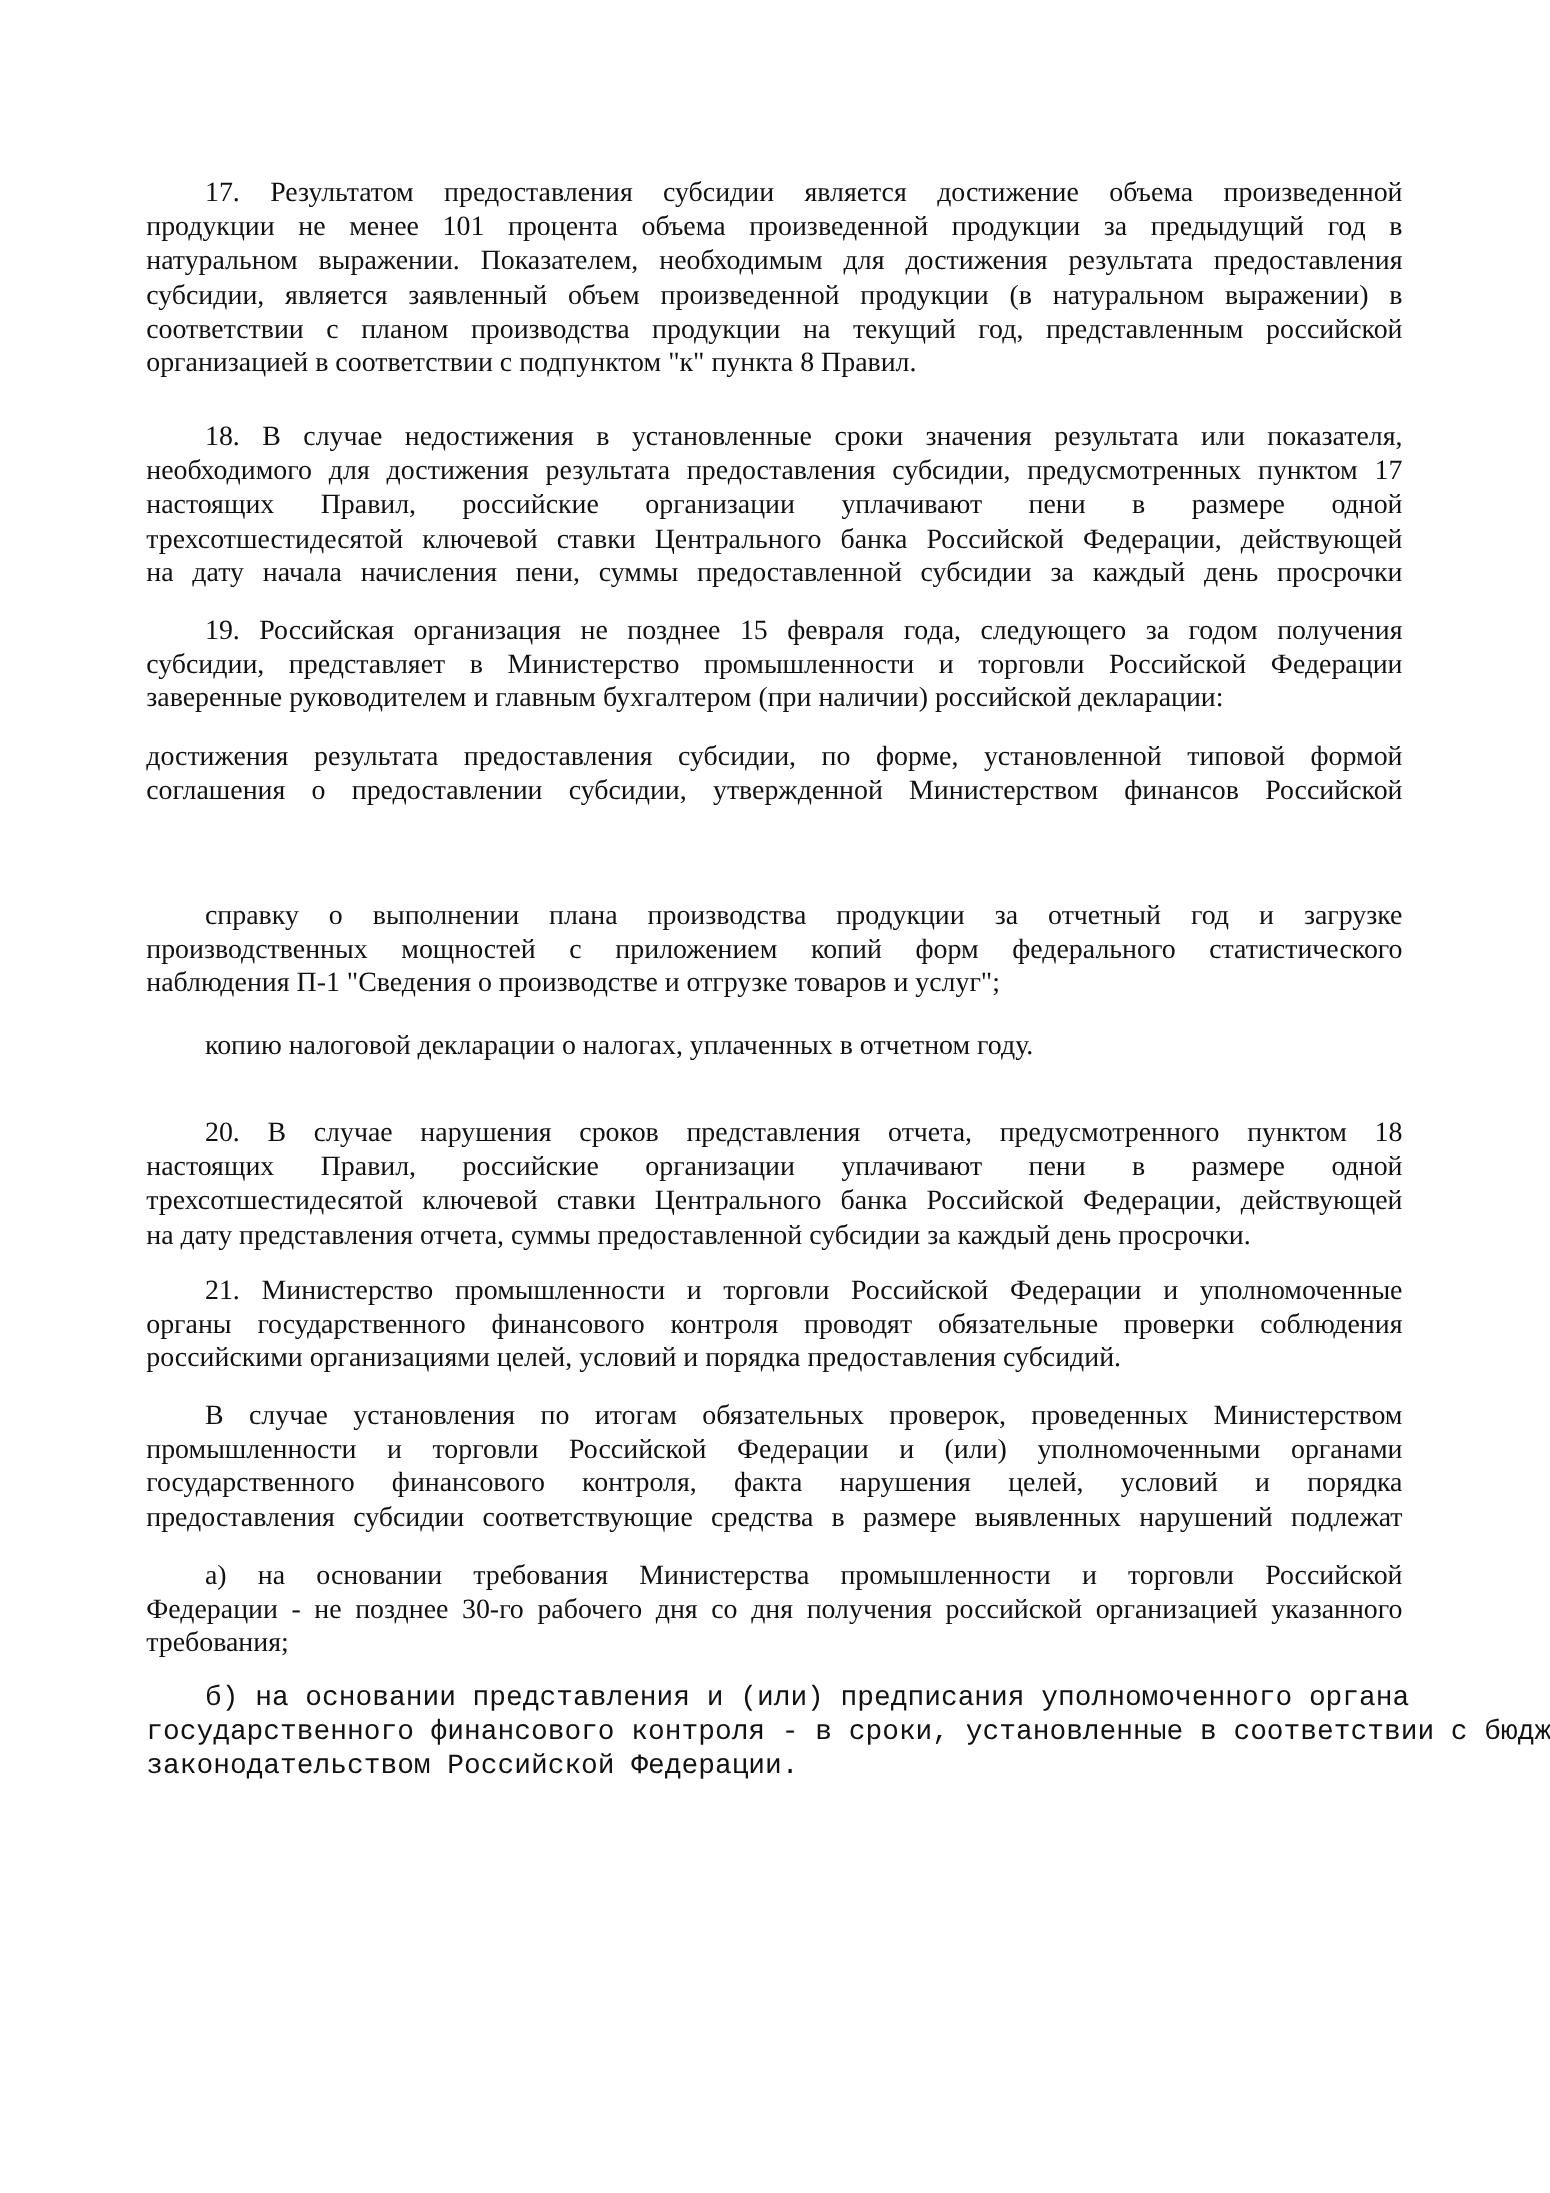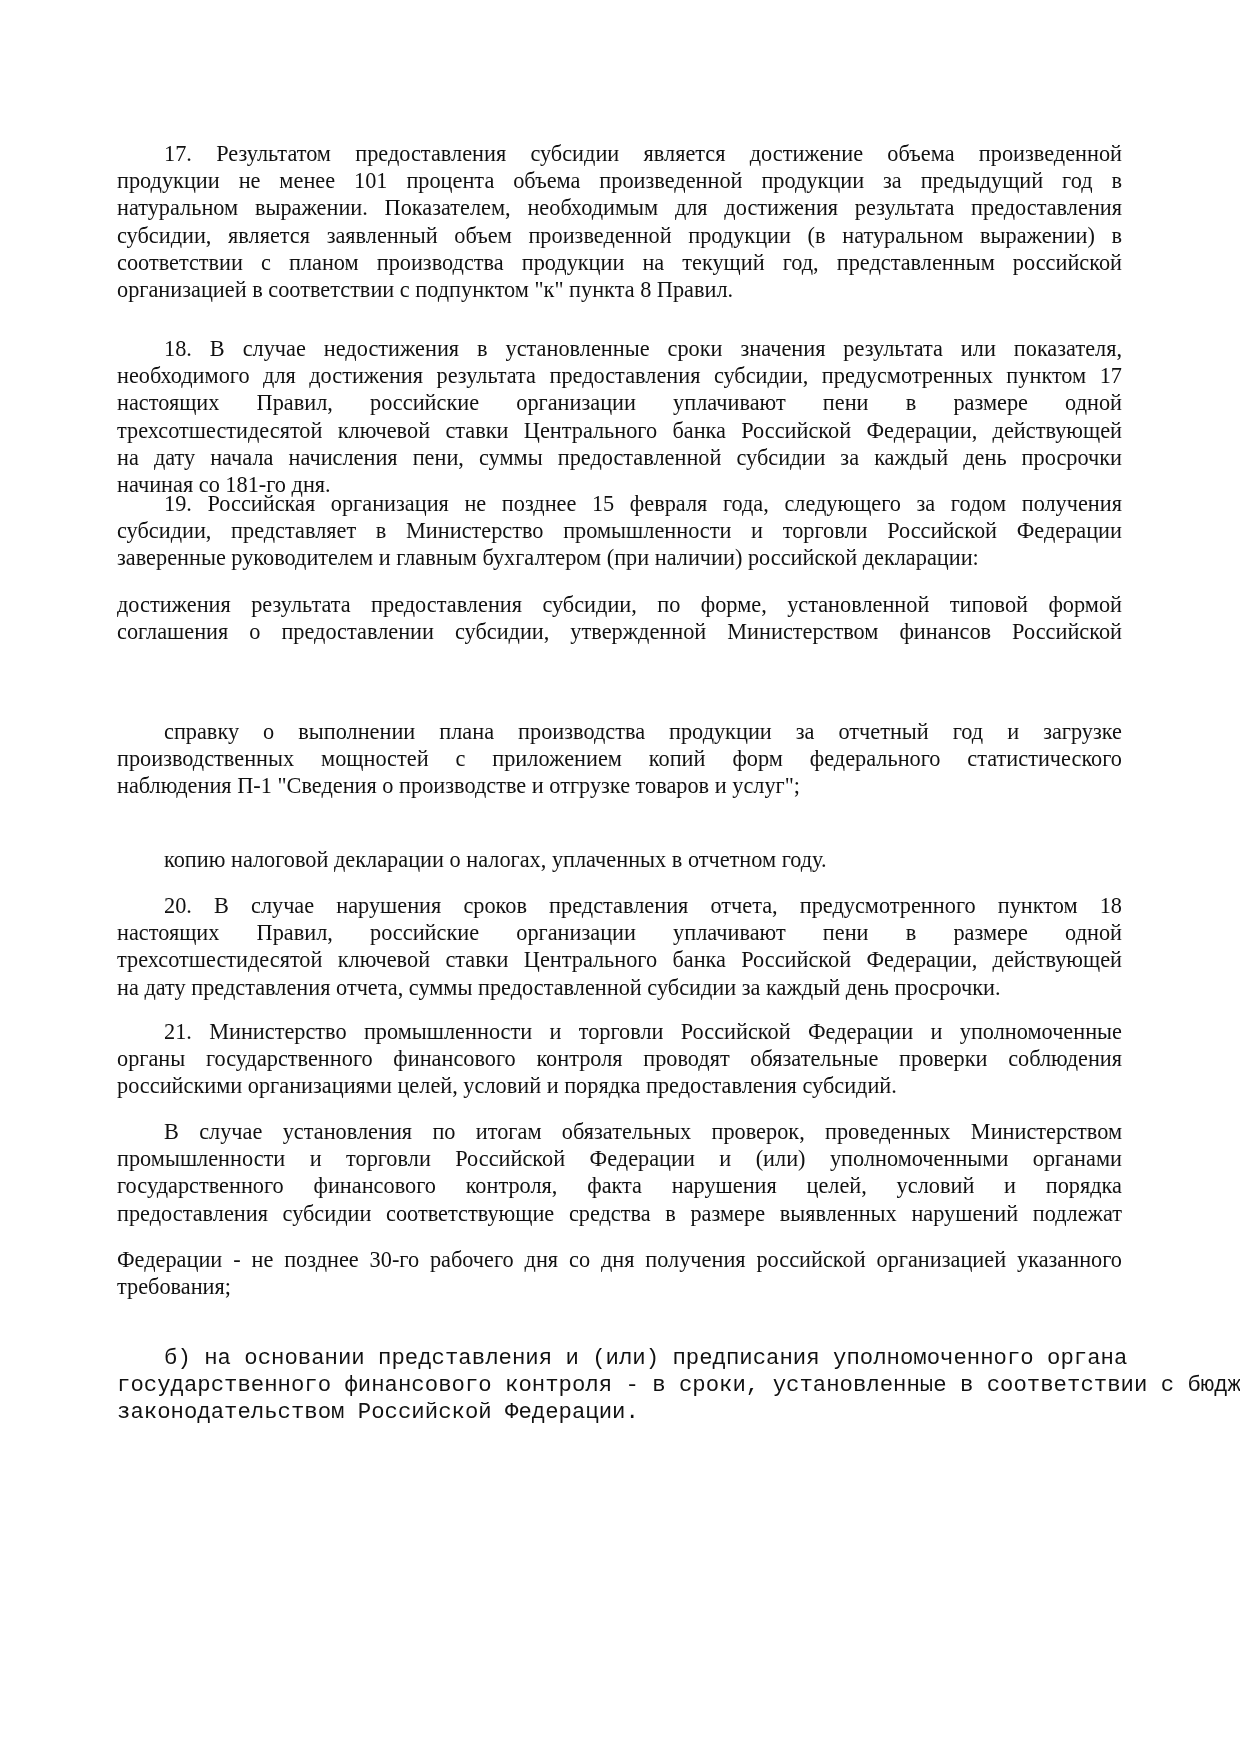--- a/index.html
+++ b/index.html
@@ -25,57 +25,57 @@
       <span class="line">субсидии, является заявленный объем произведенной продукции (в натуральном выражении) в</span>
       <span class="line">соответствии с планом производства продукции на текущий год, представленным российской</span>
       <span class="line last">организацией в соответствии с подпунктом "к" пункта 8 Правил.</span>
     </div>
     <div class="para" style="top: 195px;">
       <span class="line ind">18. В случае недостижения в установленные сроки значения результата или показателя,</span>
       <span class="line">необходимого для достижения результата предоставления субсидии, предусмотренных пунктом 17</span>
       <span class="line">настоящих Правил, российские организации уплачивают пени в размере одной</span>
       <span class="line">трехсотшестидесятой ключевой ставки Центрального банка Российской Федерации, действующей</span>
       <span class="line">на дату начала начисления пени, суммы предоставленной субсидии за каждый день просрочки</span>
-      <span class="line last">начиная со 181-го дня.</span>
     </div>
     <div class="para" style="top: 350px;">
       <span class="line ind">19. Российская организация не позднее 15 февраля года, следующего за годом получения</span>
       <span class="line">субсидии, представляет в Министерство промышленности и торговли Российской Федерации</span>
       <span class="line last">заверенные руководителем и главным бухгалтером (при наличии) российской декларации:</span>
     </div>
     <div class="para" style="top: 451px;">
       <span class="line">достижения результата предоставления субсидии, по форме, установленной типовой формой</span>
       <span class="line">соглашения о предоставлении субсидии, утвержденной Министерством финансов Российской</span>
     </div>
     <div class="para" style="top: 578px;">
       <span class="line ind">справку о выполнении плана производства продукции за отчетный год и загрузке</span>
       <span class="line">производственных мощностей с приложением копий форм федерального статистического</span>
       <span class="line last">наблюдения П-1 "Сведения о производстве и отгрузке товаров и услуг";</span>
     </div>
-    <div class="para" style="top: 706px;">
+    <div class="para" style="top: 682px;">
       <span class="line ind last">копию налоговой декларации о налогах, уплаченных в отчетном году.</span>
     </div>
     <div class="para" style="top: 752px;">
       <span class="line ind">20. В случае нарушения сроков представления отчета, предусмотренного пунктом 18</span>
       <span class="line">настоящих Правил, российские организации уплачивают пени в размере одной</span>
       <span class="line">трехсотшестидесятой ключевой ставки Центрального банка Российской Федерации, действующей</span>
       <span class="line last">на дату представления отчета, суммы предоставленной субсидии за каждый день просрочки.</span>
     </div>
     <div class="para" style="top: 878px;">
       <span class="line ind">21. Министерство промышленности и торговли Российской Федерации и уполномоченные</span>
       <span class="line">органы государственного финансового контроля проводят обязательные проверки соблюдения</span>
       <span class="line last">российскими организациями целей, условий и порядка предоставления субсидий.</span>
     </div>
     <div class="para" style="top: 978px;">
       <span class="line ind">В случае установления по итогам обязательных проверок, проведенных Министерством</span>
       <span class="line">промышленности и торговли Российской Федерации и (или) уполномоченными органами</span>
       <span class="line">государственного финансового контроля, факта нарушения целей, условий и порядка</span>
       <span class="line">предоставления субсидии соответствующие средства в размере выявленных нарушений подлежат</span>
     </div>
     <div class="para" style="top: 1106px;">
+      <span class="line ind">а) на основании требования Министерства промышленности и торговли Российской</span>
       <span class="line">Федерации - не позднее 30-го рабочего дня со дня получения российской организацией указанного</span>
       <span class="line last">требования;</span>
     </div>
     <div class="para" style="top: 1205px; font-family: Liberation Mono, monospace;">
       <span class="line ind">б) на основании представления и (или) предписания уполномоченного органа</span>
       <span class="line">государственного финансового контроля - в сроки, установленные в соответствии с бюджетным</span>
       <span class="line last">законодательством Российской Федерации.</span>
     </div>
   </div>
 

